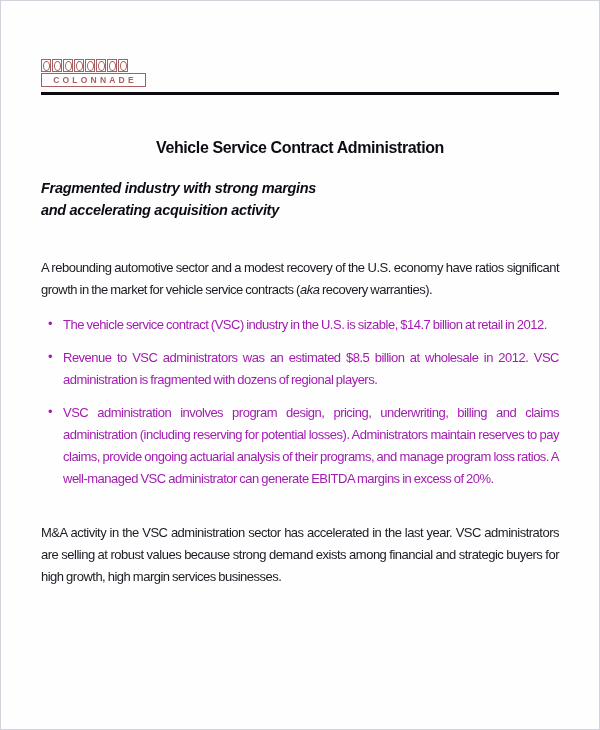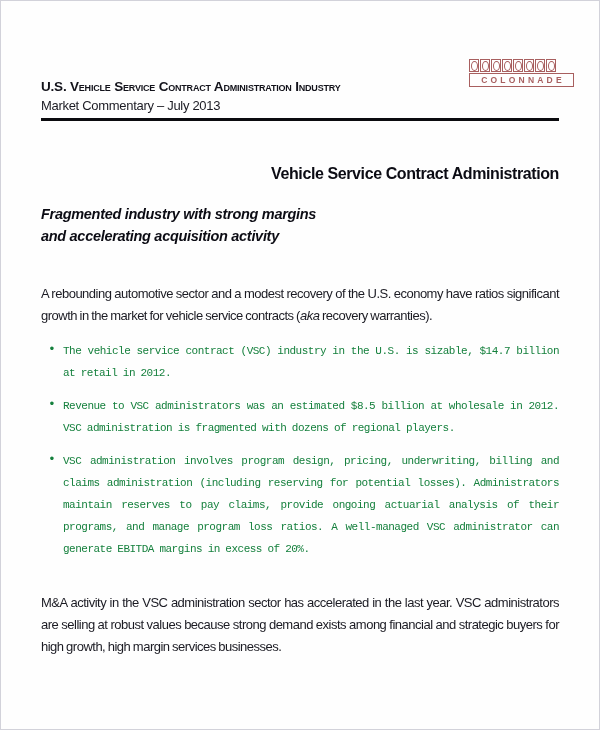--- a/index.html
+++ b/index.html
@@ -67,21 +67,21 @@
     box-sizing: border-box;
     width: 105px;
     white-space: nowrap;
   }
 
   .rule { height: 3px; background: #0b0b0f; margin-top: 5px; }
 
   
   .doc-title {
     margin: 44px 0 0 0;
-    text-align: right;
+    text-align: center;
     font-weight: bold;
     font-size: 16px;
     letter-spacing: -0.4px;
     color: #0c0c14;
   }
   .doc-subtitle {
     margin-top: 20px;
     text-align: left;
     font-weight: bold;
     font-style: italic;
@@ -105,50 +105,45 @@
 
   .bullets {
     list-style: none;
     margin: 13px 0 0 0;
     padding: 0;
   }
   .bullet-item {
     position: relative;
     padding-left: 22px;
     margin-top: 11px;
-    font-size: 11px;
+    font-size: 13px;
     line-height: 22px;
     letter-spacing: -0.5px;
     word-spacing: -0.6px;
     text-align: justify;
-    color: #15803d;
-    font-family: Liberation Mono, monospace;
+    color: #a21caf;
   }
   .bullet-item:first-child { margin-top: 0; }
   .bullet-item::before {
     content: "\2022";
     position: absolute;
     left: 7px;
     top: -1px;
     font-size: 13px;
   }
 
   .closing { margin-top: 32px; }
 </style>
 </head>
 <body>
 
 <div class="page">
   <div class="content">
 
     <div class="header">
-      <div class="header-left">
-        <div class="header-title">U.S. Vehicle Service Contract Administration Industry</div>
-        <div class="header-subtitle">Market Commentary – July 2013</div>
-      </div>
       <div class="logo">
         <div class="logo-squares">
           <span class="logo-sq"></span>
         <span class="logo-sq"></span>
             <span class="logo-sq"></span>
             <span class="logo-sq"></span>
             <span class="logo-sq"></span>
             <span class="logo-sq"></span>
             <span class="logo-sq"></span>
             <span class="logo-sq"></span>

